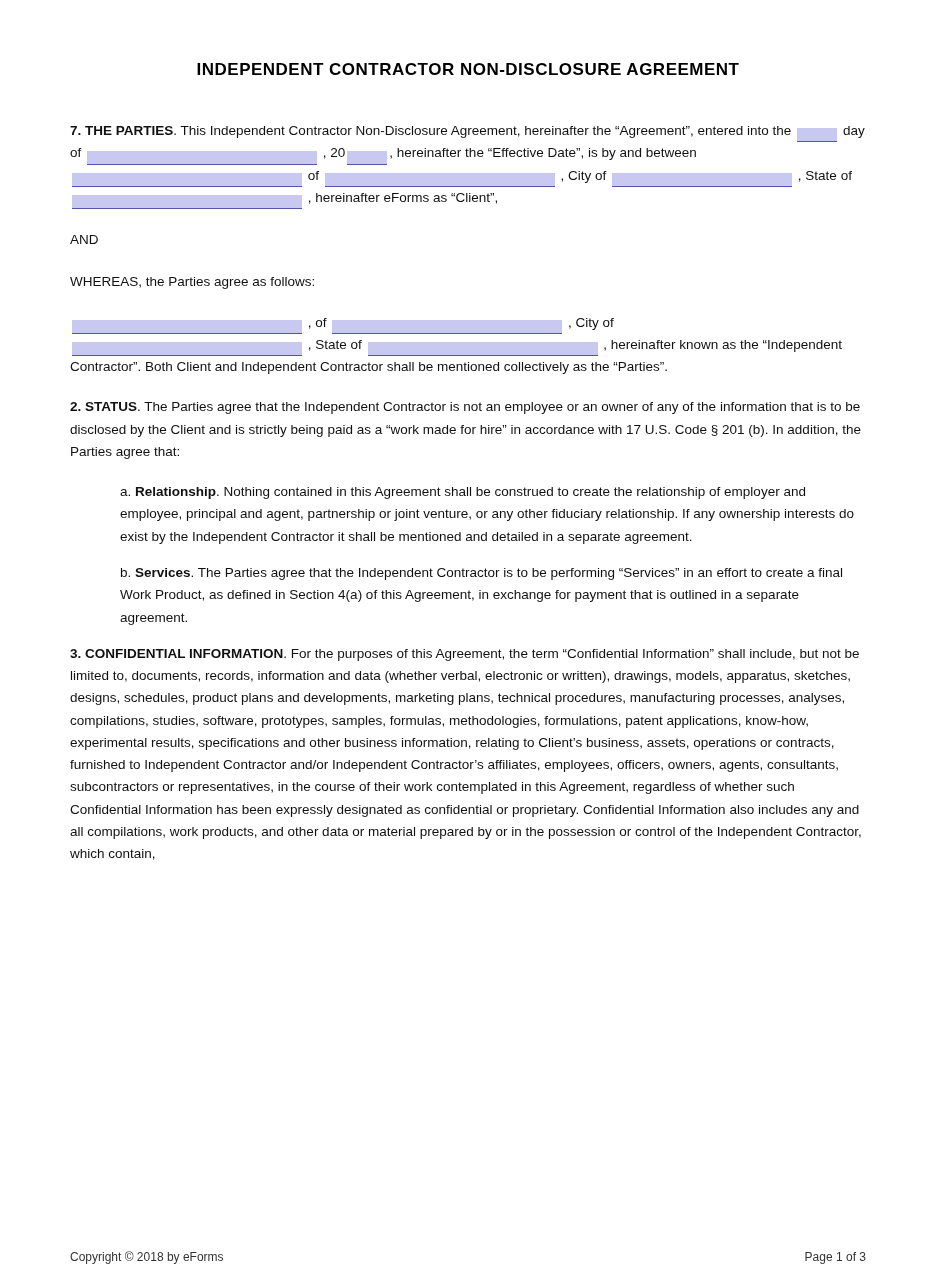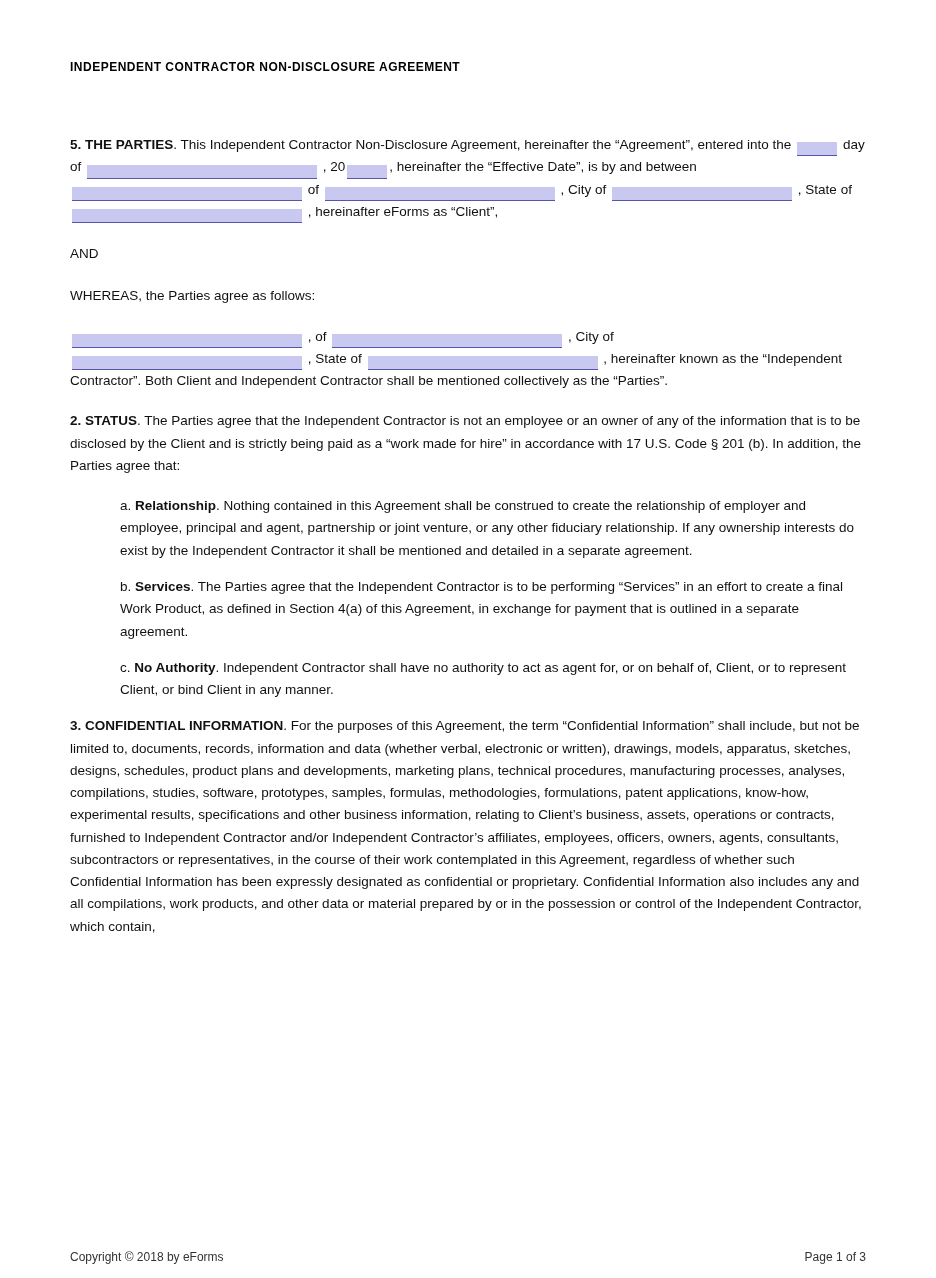--- a/index.html
+++ b/index.html
@@ -12,25 +12,25 @@
       min-height: 1278px;
     }
     .page {
       width: 936px;
       min-height: 1278px;
       background: #fff;
       padding: 60px 70px 50px 70px;
       position: relative;
     }
     .title {
-      text-align: left;
+      text-align: center;
       font-weight: bold;
-      font-size: 12px;
+      font-size: 17px;
       letter-spacing: 0.5px;
-      margin-bottom: 60px;
+      margin-bottom: 40px;
       color: #000;
     }
     .body-text {
       font-size: 13.5px;
       line-height: 1.65;
       color: #111;
       text-align: left;
     }
     .section {
       margin-bottom: 18px;
@@ -68,21 +68,21 @@
     }
   </style>
 </head>
 <body>
 
 <div class="page">
 
   <div class="title">INDEPENDENT CONTRACTOR NON-DISCLOSURE AGREEMENT</div>
 
   <div class="section body-text">
-    <span class="bold">5. THE PARTIES</span><span>. This Independent Contractor Non-Disclosure Agreement, hereinafter the “Agreement”, entered into the</span>
+    <span class="bold">7. THE PARTIES</span><span>. This Independent Contractor Non-Disclosure Agreement, hereinafter the “Agreement”, entered into the</span>
     <span class="blank blank-sm"></span>
     <span>day of</span>
     <span class="blank blank-xl"></span>
     <span>, 20</span><span class="blank blank-sm"></span><span>, hereinafter the “Effective Date”, is by and between</span>
     <br>
     <span class="blank blank-xl"></span>
     <span>of</span>
     <span class="blank blank-xl"></span>
     <span>, City of</span>
     <span class="blank blank-lg"></span>
@@ -117,24 +117,20 @@
   <div class="indent body-text">
     <span>a.</span>
     <span class="bold">Relationship</span><span>. Nothing contained in this Agreement shall be construed to create the relationship of employer and employee, principal and agent, partnership or joint venture, or any other fiduciary relationship. If any ownership interests do exist by the Independent Contractor it shall be mentioned and detailed in a separate agreement.</span>
   </div>
 
   <div class="indent body-text">
     <span>b.</span>
     <span class="bold">Services</span><span>. The Parties agree that the Independent Contractor is to be performing “Services” in an effort to create a final Work Product, as defined in Section 4(a) of this Agreement, in exchange for payment that is outlined in a separate agreement.</span>
   </div>
 
-  <div class="indent body-text">
-    <span>c.</span>
-    <span class="bold">No Authority</span><span>. Independent Contractor shall have no authority to act as agent for, or on behalf of, Client, or to represent Client, or bind Client in any manner.</span>
-  </div>
 
   <div class="section body-text">
     <span class="bold">3. CONFIDENTIAL INFORMATION</span><span>. For the purposes of this Agreement, the term “Confidential Information” shall include, but not be limited to, documents, records, information and data (whether verbal, electronic or written), drawings, models, apparatus, sketches, designs, schedules, product plans and developments, marketing plans, technical procedures, manufacturing processes, analyses, compilations, studies, software, prototypes, samples, formulas, methodologies, formulations, patent applications, know-how, experimental results, specifications and other business information, relating to Client’s business, assets, operations or contracts, furnished to Independent Contractor and/or Independent Contractor’s affiliates, employees, officers, owners, agents, consultants, subcontractors or representatives, in the course of their work contemplated in this Agreement, regardless of whether such Confidential Information has been expressly designated as confidential or proprietary. Confidential Information also includes any and all compilations, work products, and other data or material prepared by or in the possession or control of the Independent Contractor, which contain,</span>
   </div>
 
   <div class="footer">
     <span>Copyright © 2018 by eForms</span>
     <span>Page 1 of 3</span>
   </div>
 

